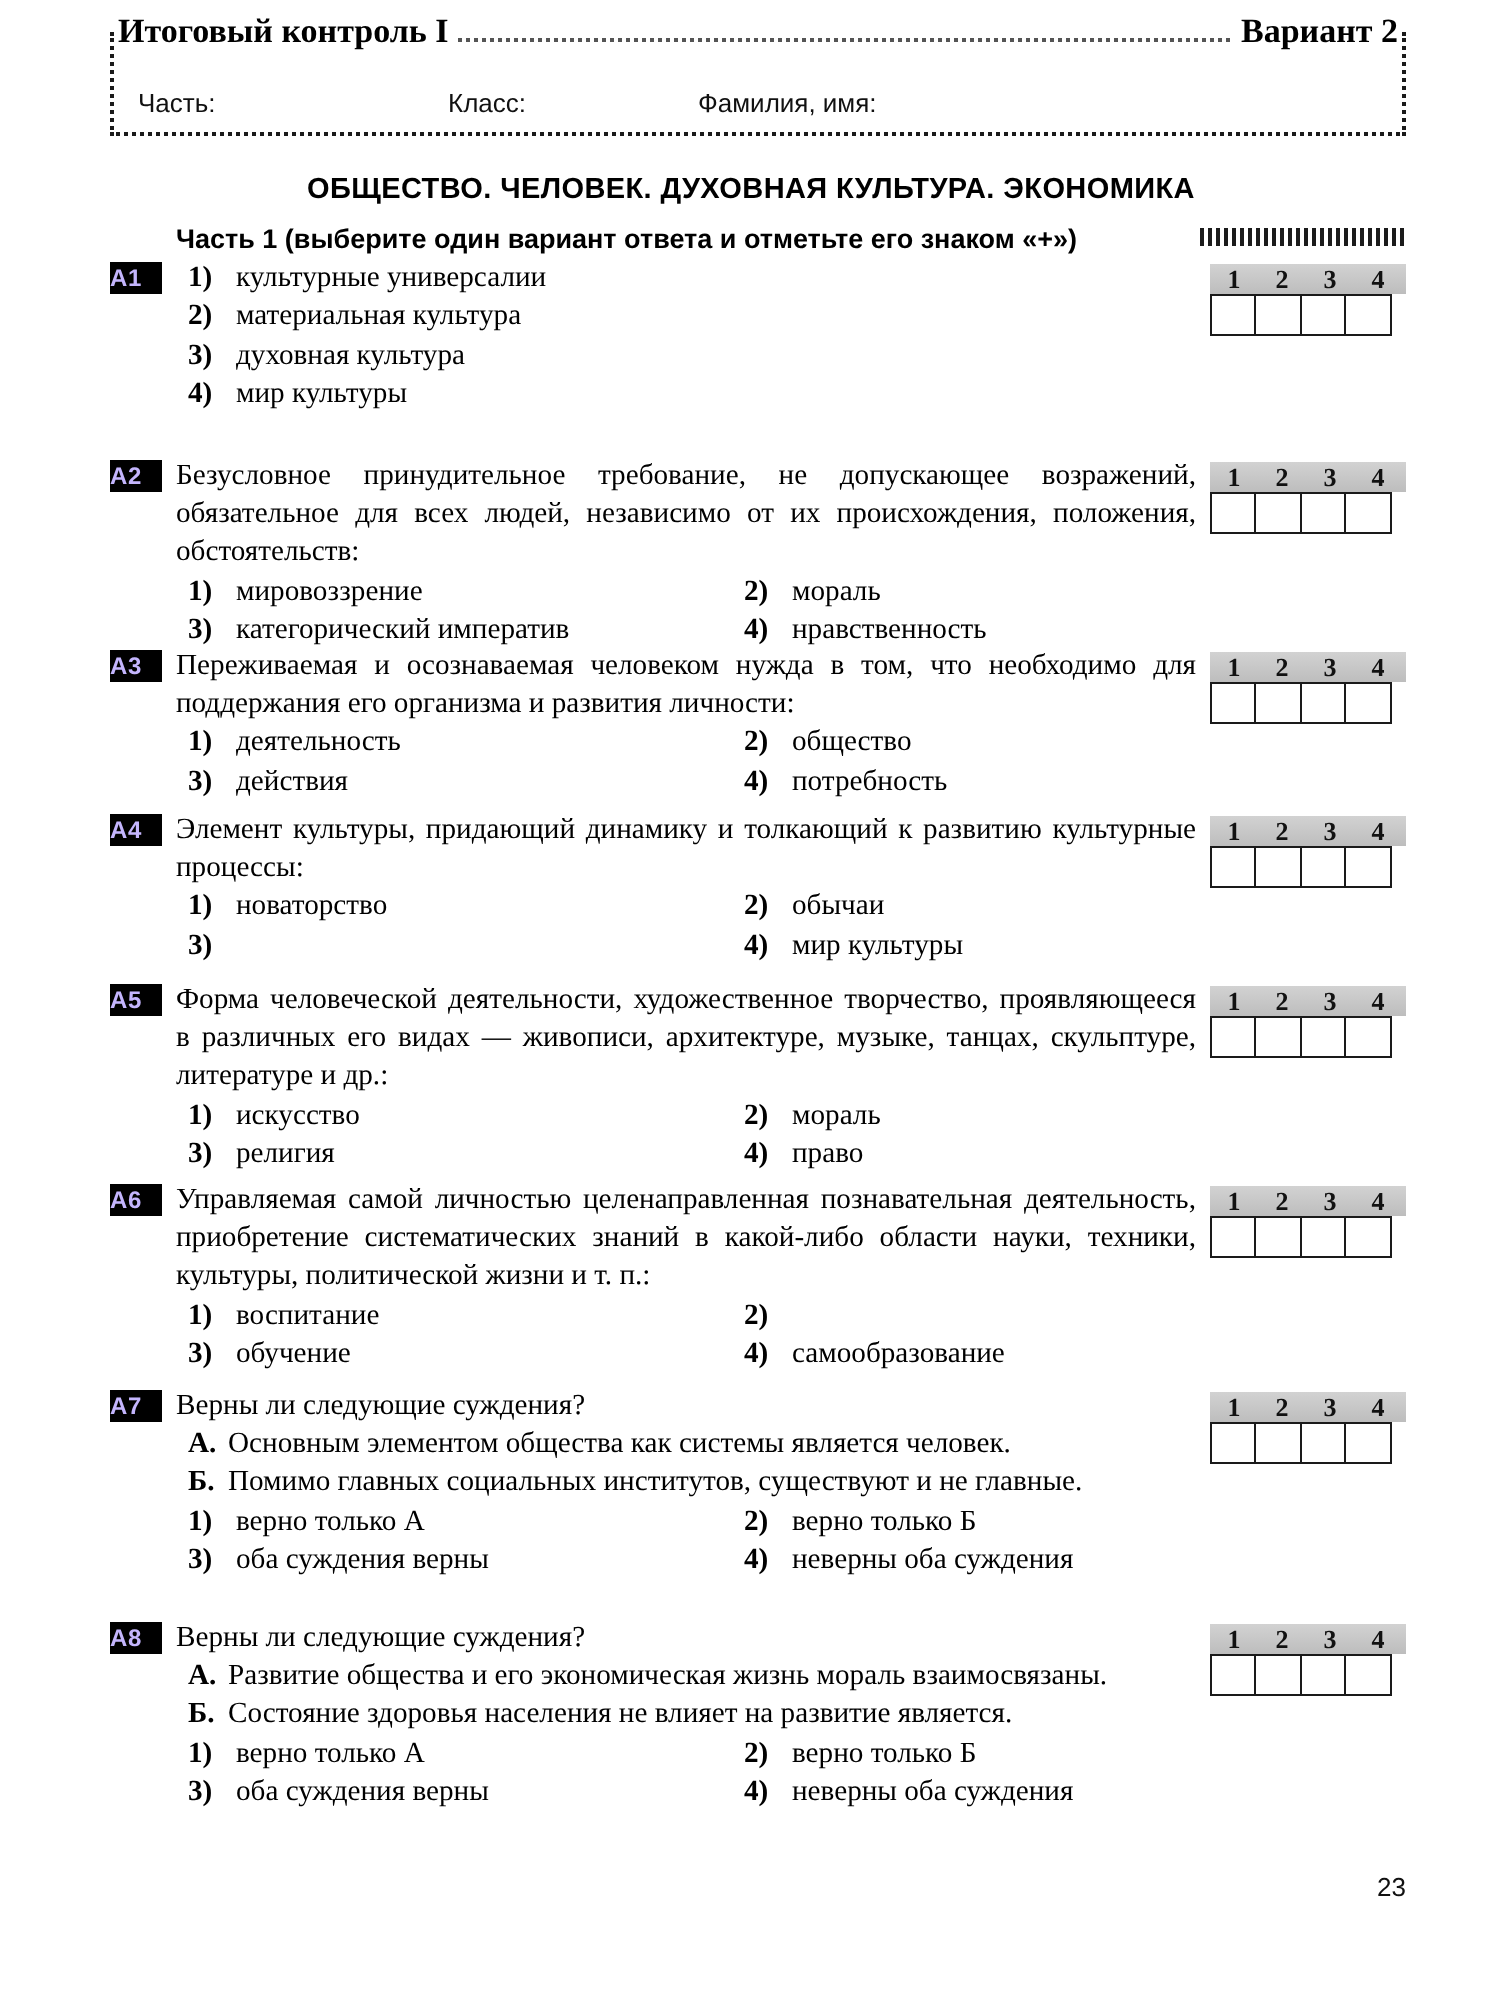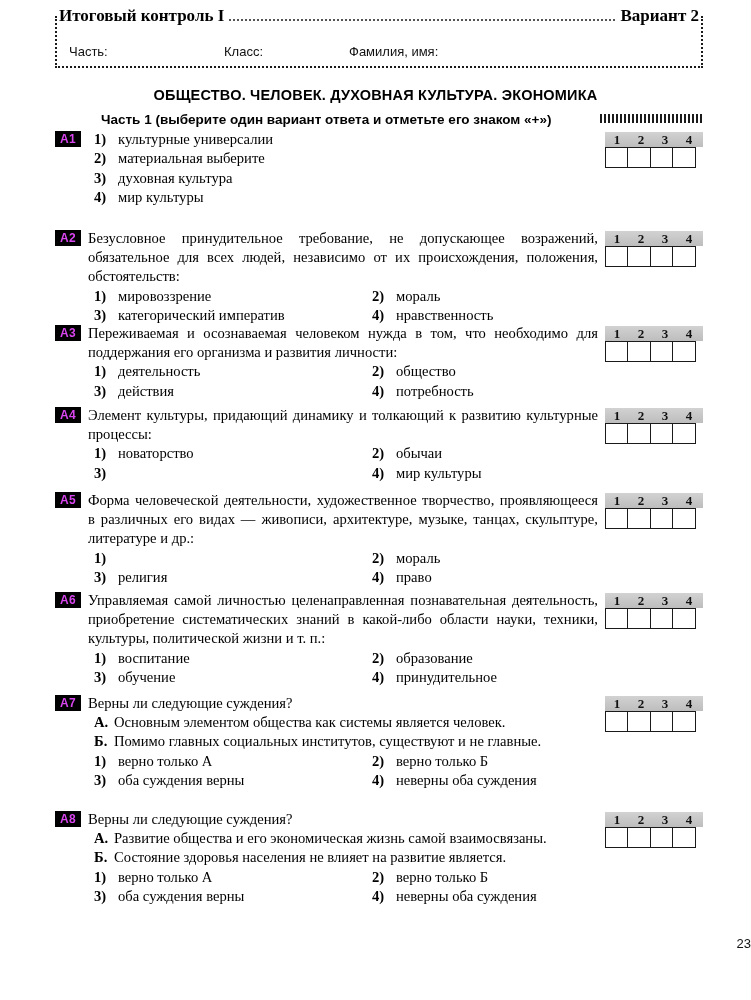--- a/index.html
+++ b/index.html
@@ -96,21 +96,20 @@
   }
 
   
   .part-line {
     position: absolute;
     left: 88px;
     top: 112px;
     font-family: "Liberation Sans", sans-serif;
     font-weight: bold;
     font-size: 13.5px;
-    margin-left: 13px;
   }
 
   
   .hatch {
     position: absolute;
     left: 600px;
     top: 114px;
     width: 104px;
     height: 9px;
     background: repeating-linear-gradient(
@@ -126,26 +125,26 @@
     left: 55px;
     width: 648px;
   }
   .badge {
     position: absolute;
     left: 0;
     top: 1px;
     width: 26px;
     height: 16px;
     background: #000000;
-    color: #d946ef;
+    color: #c4b5fd;
     font-family: "Liberation Sans", sans-serif;
     font-weight: bold;
     font-size: 12px;
     line-height: 16px;
-    text-align: center;
+    text-align: left;
     letter-spacing: 0.3px;
   }
   .qbody {
     position: absolute;
     left: 33px;
     top: 0;
     width: 510px;
   }
   .stem {
     font-family: "Liberation Serif", serif;
@@ -236,21 +235,20 @@
   
   .pageno {
     position: absolute;
     left: 0;
     top: 936px;
     width: 703px;
     text-align: right;
     font-family: "Liberation Sans", sans-serif;
     font-size: 13px;
     color: #111;
-    margin-left: 48px;
   }
 </style>
 </head>
 <body>
 
 <div class="page">
 
   <div class="hdr-box">
     <div class="hdr-row1">
       <span class="hdr-title">Итоговый контроль I</span>
@@ -275,21 +273,21 @@
           <div class="opts-col">
             <div class="opt-row">
               <div class="opt full">
                 <span class="opt-num">1)</span>
                 <span class="opt-txt">культурные универсалии</span>
               </div>
             </div>
             <div class="opt-row">
               <div class="opt full">
                 <span class="opt-num">2)</span>
-                <span class="opt-txt">материальная выберите</span>
+                <span class="opt-txt">материальная культура</span>
               </div>
             </div>
             <div class="opt-row">
               <div class="opt full">
                 <span class="opt-num">3)</span>
                 <span class="opt-txt">духовная культура</span>
               </div>
             </div>
             <div class="opt-row">
               <div class="opt full">
@@ -440,20 +438,21 @@
         </div>
       </div>
       <div class="q" style="top: 491px;">
         <div class="badge">A5</div>
         <div class="qbody">
           <p class="stem">Форма человеческой деятельности, художественное творчество, проявляющееся в различных его видах — живописи, архитектуре, музыке, танцах, скульптуре, литературе и др.:</p>
           <div class="opts-col">
             <div class="opt-row">
               <div class="opt left">
                 <span class="opt-num">1)</span>
+                <span class="opt-txt">искусство</span>
               </div>
               <div class="opt right">
                 <span class="opt-num">2)</span>
                 <span class="opt-txt">мораль</span>
               </div>
             </div>
             <div class="opt-row">
               <div class="opt left">
                 <span class="opt-num">3)</span>
                 <span class="opt-txt">религия</span>
@@ -485,31 +484,30 @@
         <div class="qbody">
           <p class="stem">Управляемая самой личностью целенаправленная познавательная деятельность, приобретение систематических знаний в какой-либо области науки, техники, культуры, политической жизни и т. п.:</p>
           <div class="opts-col">
             <div class="opt-row">
               <div class="opt left">
                 <span class="opt-num">1)</span>
                 <span class="opt-txt">воспитание</span>
               </div>
               <div class="opt right">
                 <span class="opt-num">2)</span>
-                <span class="opt-txt">образование</span>
               </div>
             </div>
             <div class="opt-row">
               <div class="opt left">
                 <span class="opt-num">3)</span>
                 <span class="opt-txt">обучение</span>
               </div>
               <div class="opt right">
                 <span class="opt-num">4)</span>
-                <span class="opt-txt">принудительное</span>
+                <span class="opt-txt">самообразование</span>
               </div>
             </div>
           </div>
         </div>
         <div class="grid" style="top: 2px;">
           <div class="grid-head">
             <div>1</div>
             <div>2</div>
             <div>3</div>
             <div>4</div>
@@ -571,21 +569,21 @@
             <div class="cell"></div>
           </div>
         </div>
       </div>
       <div class="q" style="top: 810px;">
         <div class="badge">A8</div>
         <div class="qbody">
           <p class="stem nojust">Верны ли следующие суждения?</p>
           <div class="stmt">
             <span class="stmt-lbl">А.</span>
-            <span class="stmt-txt">Развитие общества и его экономическая жизнь самой взаимосвязаны.</span>
+            <span class="stmt-txt">Развитие общества и его экономическая жизнь мораль взаимосвязаны.</span>
           </div>
           <div class="stmt">
             <span class="stmt-lbl">Б.</span>
             <span class="stmt-txt">Состояние здоровья населения не влияет на развитие является.</span>
           </div>
           <div class="opts-col">
             <div class="opt-row">
               <div class="opt left">
                 <span class="opt-num">1)</span>
                 <span class="opt-txt">верно только А</span>

